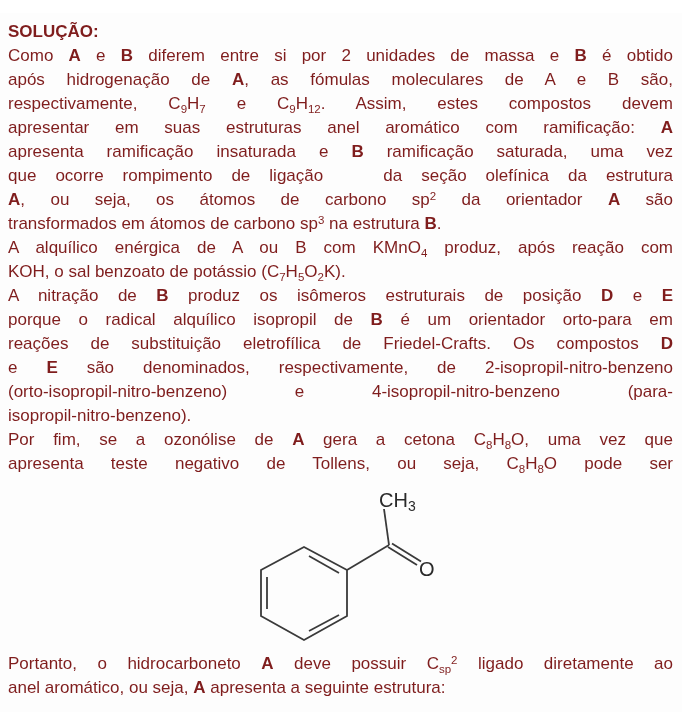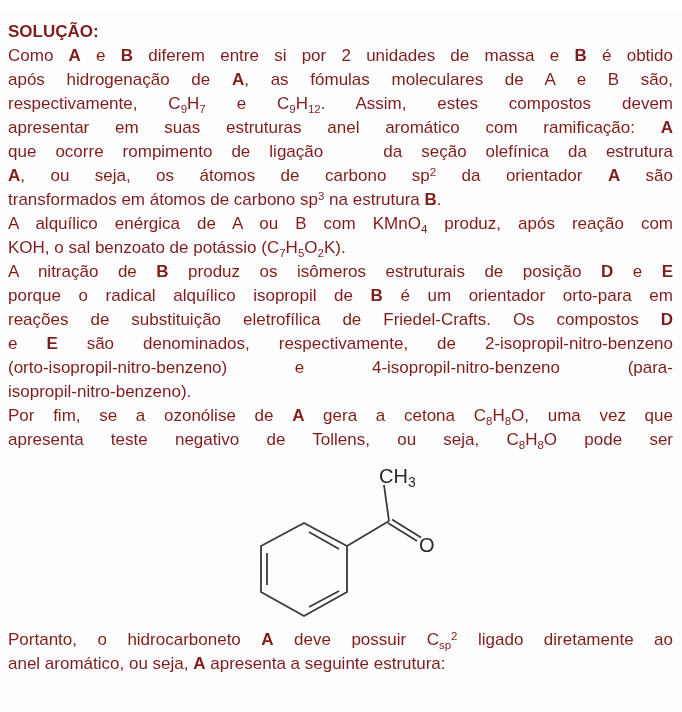--- a/index.html
+++ b/index.html
@@ -47,20 +47,21 @@
 
 <div class="page" style="background: rgb(253, 253, 253); color: #7f1d1d; margin-top: 13px;">
 
   <h1 class="title">SOLUÇÃO:</h1>
 
   <div id="flow-top">
       <div class="line"><span>Como </span><b>A</b><span> e </span><b>B</b><span> diferem entre si por 2 unidades de massa e </span><b>B</b><span> é obtido</span></div>
       <div class="line"><span>após hidrogenação de </span><b>A</b><span>, as fómulas moleculares de A e B são,</span></div>
       <div class="line"><span>respectivamente, C</span><sub>9</sub><span>H</span><sub>7</sub><span> e C</span><sub>9</sub><span>H</span><sub>12</sub><span>. Assim, estes compostos devem</span></div>
       <div class="line"><span>apresentar em suas estruturas anel aromático com ramificação: </span><b>A</b></div>
+      <div class="line"><span>apresenta ramificação insaturada e </span><b>B</b><span> ramificação saturada, uma vez</span></div>
       <div class="line"><span>que ocorre rompimento de ligação </span><span class="gap" style="width: 22px;"></span><span> da seção olefínica da estrutura</span></div>
       <div class="line"><b>A</b><span>, ou seja, os átomos de carbono sp</span><sup>2</sup><span> da orientador </span><b>A</b><span> são</span></div>
       <div class="line last"><span>transformados em átomos de carbono sp</span><sup>3</sup><span> na estrutura </span><b>B</b><span>.</span></div>
       <div class="line"><span>A alquílico enérgica de A ou B com KMnO</span><sub>4</sub><span> produz, após reação com</span></div>
       <div class="line last"><span>KOH, o sal benzoato de potássio (C</span><sub>7</sub><span>H</span><sub>5</sub><span>O</span><sub>2</sub><span>K).</span></div>
       <div class="line"><span>A nitração de </span><b>B</b><span> produz os isômeros estruturais de posição </span><b>D</b><span> e </span><b>E</b></div>
       <div class="line"><span>porque o radical alquílico isopropil de </span><b>B</b><span> é um orientador orto-para em</span></div>
       <div class="line"><span>reações de substituição eletrofílica de Friedel-Crafts. Os compostos </span><b>D</b></div>
       <div class="line"><span>e </span><b>E</b><span> são denominados, respectivamente, de 2-isopropil-nitro-benzeno</span></div>
       <div class="line"><span>(orto-isopropil-nitro-benzeno) e 4-isopropil-nitro-benzeno (para-</span></div>

